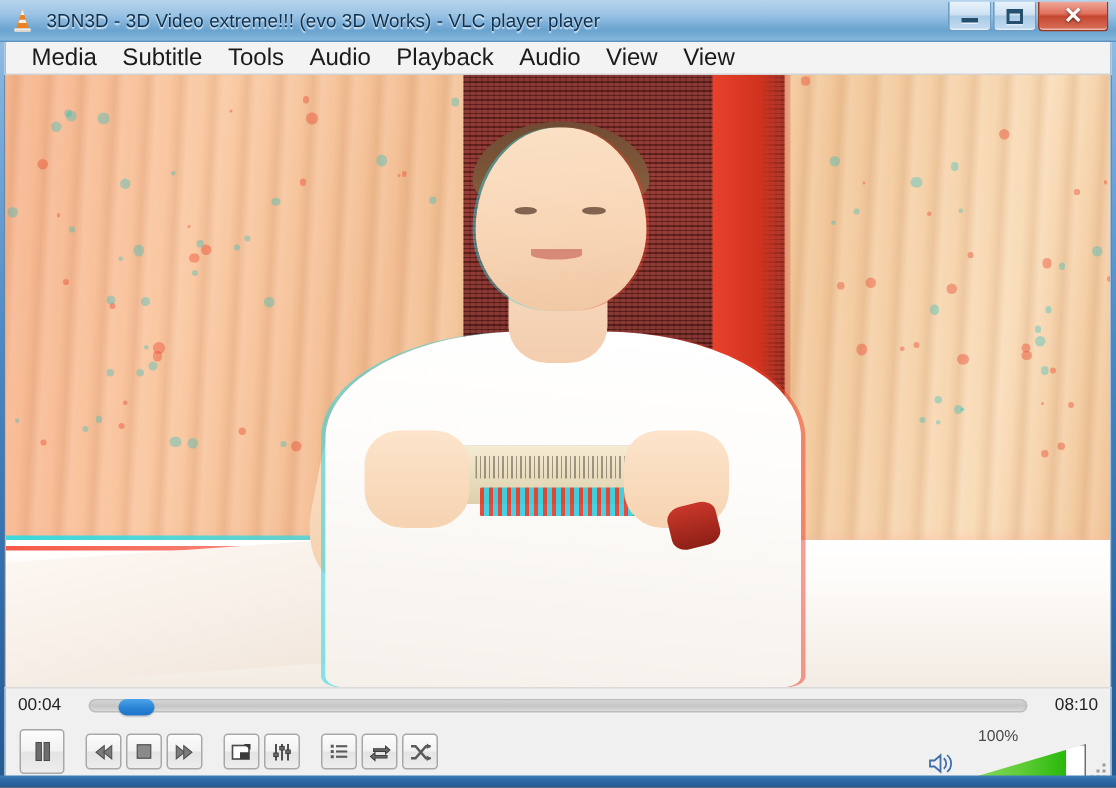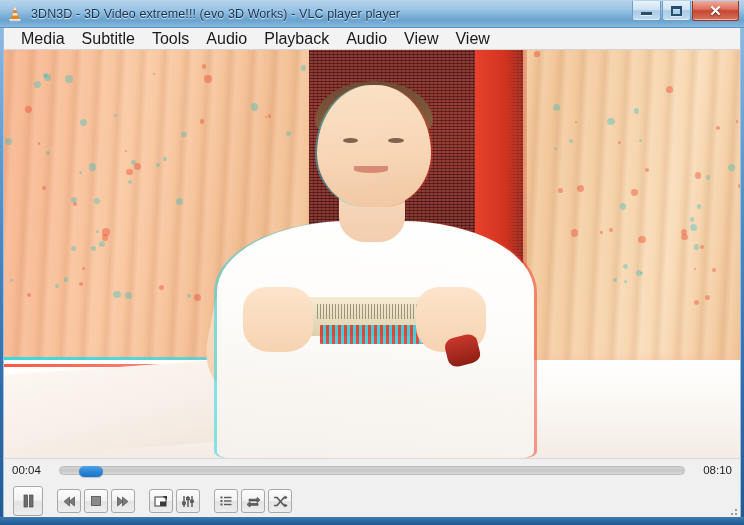--- a/index.html
+++ b/index.html
@@ -647,20 +647,31 @@
         <div class="btn small">
           <svg class="ico" width="15" height="13" viewBox="0 0 15 13">
             <path d="M1 2.5 H4 L11 10.5 H14" stroke="#5a5a5a" stroke-width="1.7" fill="none"></path>
             <path d="M1 10.5 H4 L11 2.5 H14" stroke="#5a5a5a" stroke-width="1.7" fill="none"></path>
             <polygon points="11.5,0.6 14.6,2.5 11.5,4.4" fill="#5a5a5a"></polygon>
             <polygon points="11.5,8.6 14.6,10.5 11.5,12.4" fill="#5a5a5a"></polygon>
           </svg>
         </div>
       </div>
 
+      <div id="volume-area">
+        <svg width="20" height="18" viewBox="0 0 20 18" style="margin-bottom:1px">
+          <polygon points="2,7 5,7 9,3.5 9,14.5 5,11 2,11" fill="none" stroke="#3f6fa8" stroke-width="1.2"></polygon>
+          <path d="M11.2 5.5 A4.6 4.6 0 0 1 11.2 12.5" stroke="#3f6fa8" stroke-width="1.2" fill="none"></path>
+          <path d="M13.4 3.4 A7.2 7.2 0 0 1 13.4 14.6" stroke="#3f6fa8" stroke-width="1.2" fill="none"></path>
+        </svg>
+        <span id="vol-pct">100%</span>
+        <div id="vol-slider">
+          <div id="vol-fill" style="width: 84%;"></div>
+        </div>
+      </div>
 
       <div id="grip">
         <span class="grip-dot" style="right:0;bottom:0"></span>
         <span class="grip-dot" style="right:4px;bottom:0"></span>
         <span class="grip-dot" style="right:8px;bottom:0"></span>
         <span class="grip-dot" style="right:0;bottom:4px"></span>
         <span class="grip-dot" style="right:4px;bottom:4px"></span>
         <span class="grip-dot" style="right:0;bottom:8px"></span>
       </div>
     </div>

